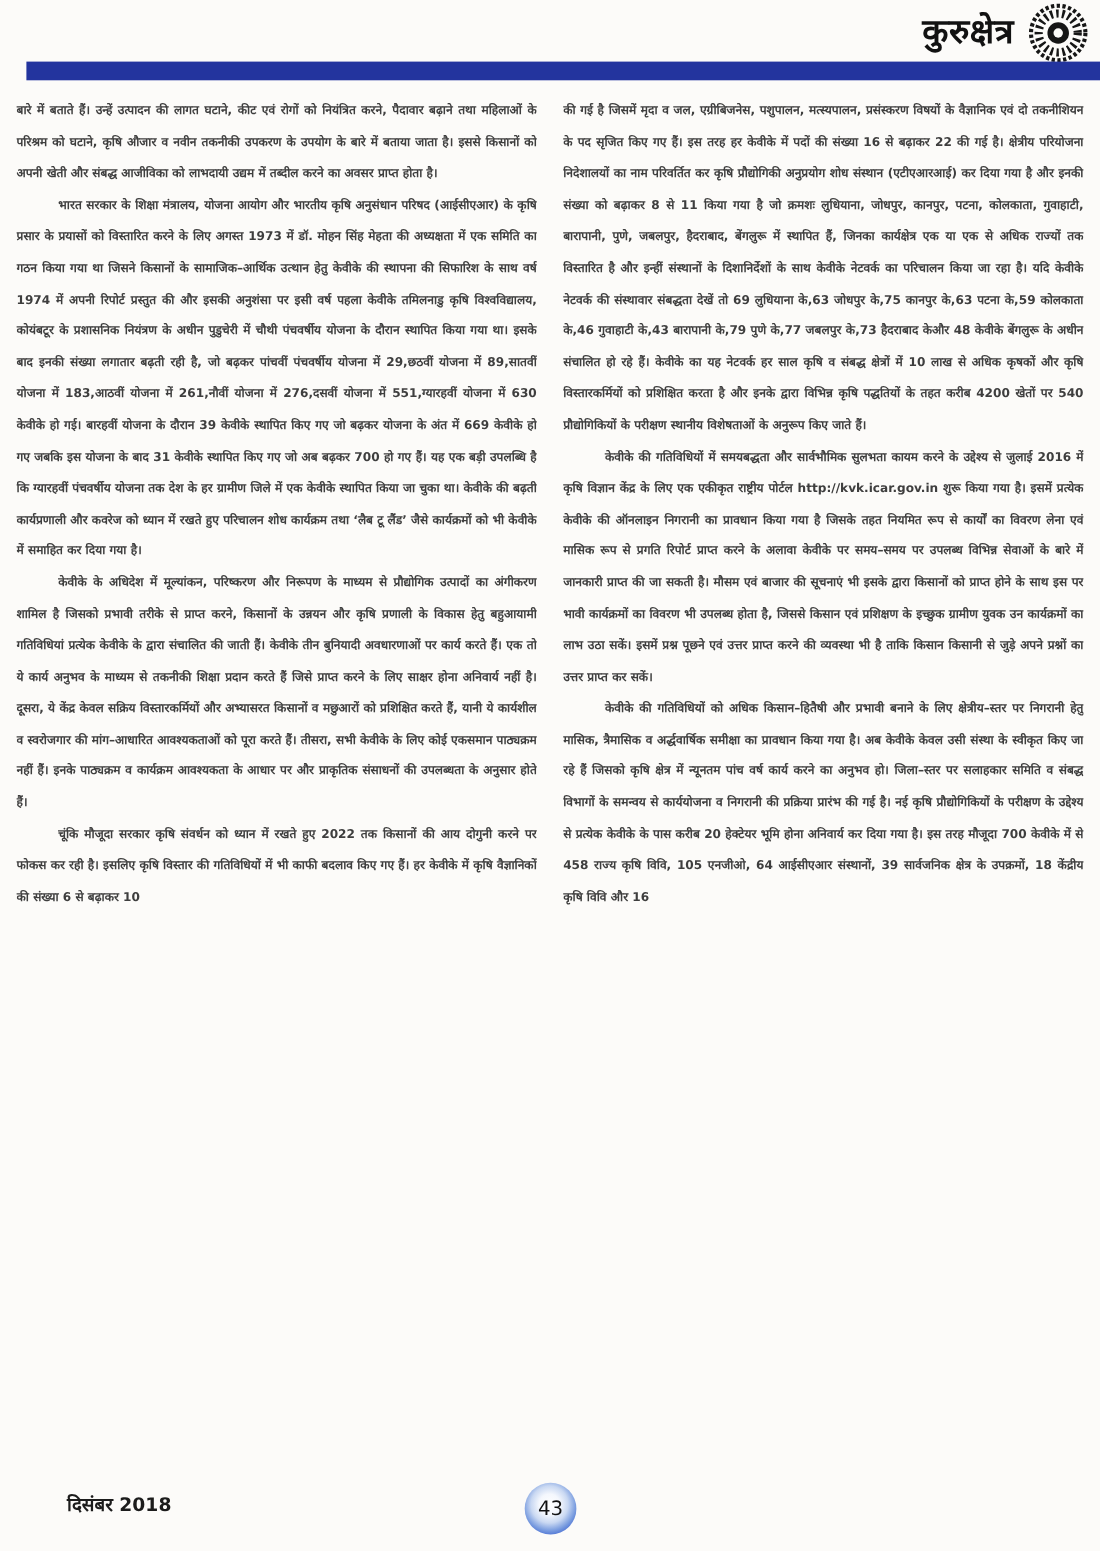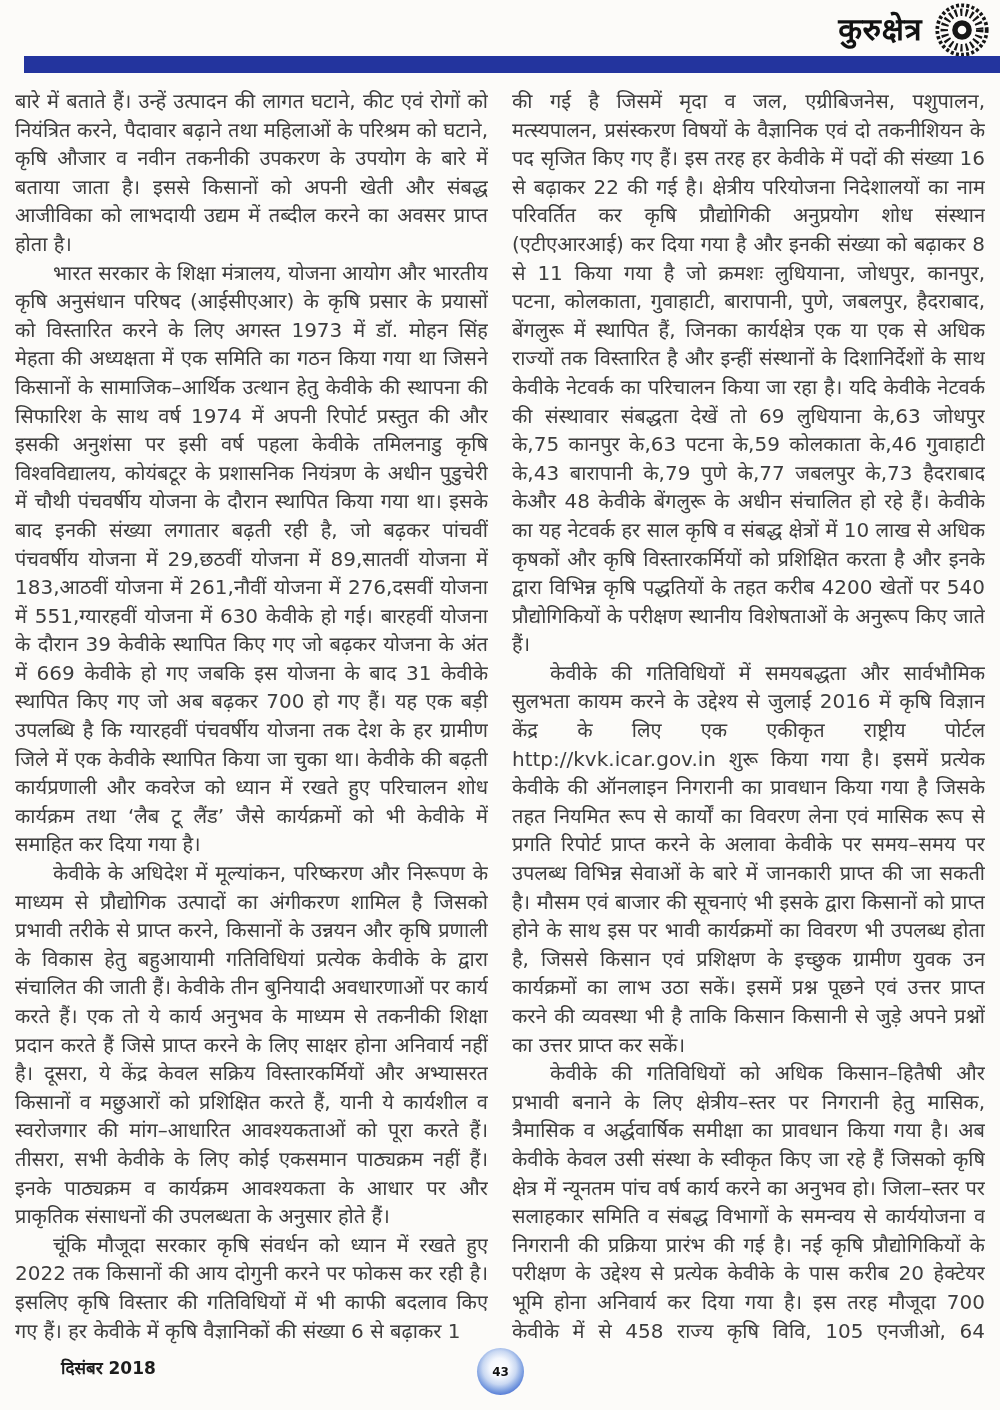--- a/index.html
+++ b/index.html
@@ -48,24 +48,25 @@
     left: 15px;
     right: 15px;
     bottom: 66px;
     display: flex;
     gap: 24px;
   }
   .col {
     flex: 1 1 0;
     overflow: hidden;
     color: #3e3e3e;
-    font-size: 20px;
+    font-size: 11px;
     line-height: 28.6px;
     text-align: justify;
     text-justify: inter-word;
+    font-weight: bold;
   }
   .para { margin: 0; }
   .para.indent { text-indent: 38px; }
   
   .footer { position: absolute; left: 0; right: 0; bottom: 0; height: 62px; }
   .issue-date {
     position: absolute;
     left: 18px;
     top: 8px;
     font-size: 17px;
@@ -80,23 +81,23 @@
     width: 47px;
     height: 47px;
     border-radius: 50%;
     background: radial-gradient(circle at 48% 42%,
       #ffffff 0%, #f4f7fd 26%, #c9d8f2 46%, #7d9fe0 64%, #3b63d0 82%, #1d3fae 100%);
     display: flex;
     align-items: center;
     justify-content: center;
   }
   .page-badge .num {
-    font-size: 12px;
+    font-size: 18px;
     color: #111;
-    font-weight: 700;
+    font-weight: 400;
   }
 </style>
 </head>
 <body>
 
 <div class="page">
 
   <header class="header">
     <span class="masthead-title">कुरुक्षेत्र</span>
     <span class="logo">
@@ -108,21 +109,21 @@
       </svg>
     </span>
     <div class="header-bar"></div>
   </header>
 
   <main class="content">
     <div class="col">
       <p class="para">बारे में बताते हैं। उन्हें उत्पादन की लागत घटाने, कीट एवं रोगों को नियंत्रित करने, पैदावार बढ़ाने तथा महिलाओं के परिश्रम को घटाने, कृषि औजार व नवीन तकनीकी उपकरण के उपयोग के बारे में बताया जाता है। इससे किसानों को अपनी खेती और संबद्ध आजीविका को लाभदायी उद्यम में तब्दील करने का अवसर प्राप्त होता है।</p>
       <p class="para indent">भारत सरकार के शिक्षा मंत्रालय, योजना आयोग और भारतीय कृषि अनुसंधान परिषद (आईसीएआर) के कृषि प्रसार के प्रयासों को विस्तारित करने के लिए अगस्त 1973 में डॉ. मोहन सिंह मेहता की अध्यक्षता में एक समिति का गठन किया गया था जिसने किसानों के सामाजिक–आर्थिक उत्थान हेतु केवीके की स्थापना की सिफारिश के साथ वर्ष 1974 में अपनी रिपोर्ट प्रस्तुत की और इसकी अनुशंसा पर इसी वर्ष पहला केवीके तमिलनाडु कृषि विश्वविद्यालय, कोयंबटूर के प्रशासनिक नियंत्रण के अधीन पुडुचेरी में चौथी पंचवर्षीय योजना के दौरान स्थापित किया गया था। इसके बाद इनकी संख्या लगातार बढ़ती रही है, जो बढ़कर पांचवीं पंचवर्षीय योजना में 29,छठवीं योजना में 89,सातवीं योजना में 183,आठवीं योजना में 261,नौवीं योजना में 276,दसवीं योजना में 551,ग्यारहवीं योजना में 630 केवीके हो गई। बारहवीं योजना के दौरान 39 केवीके स्थापित किए गए जो बढ़कर योजना के अंत में 669 केवीके हो गए जबकि इस योजना के बाद 31 केवीके स्थापित किए गए जो अब बढ़कर 700 हो गए हैं। यह एक बड़ी उपलब्धि है कि ग्यारहवीं पंचवर्षीय योजना तक देश के हर ग्रामीण जिले में एक केवीके स्थापित किया जा चुका था। केवीके की बढ़ती कार्यप्रणाली और कवरेज को ध्यान में रखते हुए परिचालन शोध कार्यक्रम तथा ‘लैब टू लैंड’ जैसे कार्यक्रमों को भी केवीके में समाहित कर दिया गया है।</p>
       <p class="para indent">केवीके के अधिदेश में मूल्यांकन, परिष्करण और निरूपण के माध्यम से प्रौद्योगिक उत्पादों का अंगीकरण शामिल है जिसको प्रभावी तरीके से प्राप्त करने, किसानों के उन्नयन और कृषि प्रणाली के विकास हेतु बहुआयामी गतिविधियां प्रत्येक केवीके के द्वारा संचालित की जाती हैं। केवीके तीन बुनियादी अवधारणाओं पर कार्य करते हैं। एक तो ये कार्य अनुभव के माध्यम से तकनीकी शिक्षा प्रदान करते हैं जिसे प्राप्त करने के लिए साक्षर होना अनिवार्य नहीं है। दूसरा, ये केंद्र केवल सक्रिय विस्तारकर्मियों और अभ्यासरत किसानों व मछुआरों को प्रशिक्षित करते हैं, यानी ये कार्यशील व स्वरोजगार की मांग–आधारित आवश्यकताओं को पूरा करते हैं। तीसरा, सभी केवीके के लिए कोई एकसमान पाठ्यक्रम नहीं हैं। इनके पाठ्यक्रम व कार्यक्रम आवश्यकता के आधार पर और प्राकृतिक संसाधनों की उपलब्धता के अनुसार होते हैं।</p>
-      <p class="para indent">चूंकि मौजूदा सरकार कृषि संवर्धन को ध्यान में रखते हुए 2022 तक किसानों की आय दोगुनी करने पर फोकस कर रही है। इसलिए कृषि विस्तार की गतिविधियों में भी काफी बदलाव किए गए हैं। हर केवीके में कृषि वैज्ञानिकों की संख्या 6 से बढ़ाकर 1</p>
+      <p class="para indent">चूंकि मौजूदा सरकार कृषि संवर्धन को ध्यान में रखते हुए 2022 तक किसानों की आय दोगुनी करने पर फोकस कर रही है। इसलिए कृषि विस्तार की गतिविधियों में भी काफी बदलाव किए गए हैं। हर केवीके में कृषि वैज्ञानिकों की संख्या 6 से बढ़ाकर 10</p>
     </div>
     <div class="col">
       <p class="para">की गई है जिसमें मृदा व जल, एग्रीबिजनेस, पशुपालन, मत्स्यपालन, प्रसंस्करण विषयों के वैज्ञानिक एवं दो तकनीशियन के पद सृजित किए गए हैं। इस तरह हर केवीके में पदों की संख्या 16 से बढ़ाकर 22 की गई है। क्षेत्रीय परियोजना निदेशालयों का नाम परिवर्तित कर कृषि प्रौद्योगिकी अनुप्रयोग शोध संस्थान (एटीएआरआई) कर दिया गया है और इनकी संख्या को बढ़ाकर 8 से 11 किया गया है जो क्रमशः लुधियाना, जोधपुर, कानपुर, पटना, कोलकाता, गुवाहाटी, बारापानी, पुणे, जबलपुर, हैदराबाद, बेंगलुरू में स्थापित हैं, जिनका कार्यक्षेत्र एक या एक से अधिक राज्यों तक विस्तारित है और इन्हीं संस्थानों के दिशानिर्देशों के साथ केवीके नेटवर्क का परिचालन किया जा रहा है। यदि केवीके नेटवर्क की संस्थावार संबद्धता देखें तो 69 लुधियाना के,63 जोधपुर के,75 कानपुर के,63 पटना के,59 कोलकाता के,46 गुवाहाटी के,43 बारापानी के,79 पुणे के,77 जबलपुर के,73 हैदराबाद केऔर 48 केवीके बेंगलुरू के अधीन संचालित हो रहे हैं। केवीके का यह नेटवर्क हर साल कृषि व संबद्ध क्षेत्रों में 10 लाख से अधिक कृषकों और कृषि विस्तारकर्मियों को प्रशिक्षित करता है और इनके द्वारा विभिन्न कृषि पद्धतियों के तहत करीब 4200 खेतों पर 540 प्रौद्योगिकियों के परीक्षण स्थानीय विशेषताओं के अनुरूप किए जाते हैं।</p>
       <p class="para indent">केवीके की गतिविधियों में समयबद्धता और सार्वभौमिक सुलभता कायम करने के उद्देश्य से जुलाई 2016 में कृषि विज्ञान केंद्र के लिए एक एकीकृत राष्ट्रीय पोर्टल http://kvk.icar.gov.in शुरू किया गया है। इसमें प्रत्येक केवीके की ऑनलाइन निगरानी का प्रावधान किया गया है जिसके तहत नियमित रूप से कार्यों का विवरण लेना एवं मासिक रूप से प्रगति रिपोर्ट प्राप्त करने के अलावा केवीके पर समय–समय पर उपलब्ध विभिन्न सेवाओं के बारे में जानकारी प्राप्त की जा सकती है। मौसम एवं बाजार की सूचनाएं भी इसके द्वारा किसानों को प्राप्त होने के साथ इस पर भावी कार्यक्रमों का विवरण भी उपलब्ध होता है, जिससे किसान एवं प्रशिक्षण के इच्छुक ग्रामीण युवक उन कार्यक्रमों का लाभ उठा सकें। इसमें प्रश्न पूछने एवं उत्तर प्राप्त करने की व्यवस्था भी है ताकि किसान किसानी से जुड़े अपने प्रश्नों का उत्तर प्राप्त कर सकें।</p>
       <p class="para indent">केवीके की गतिविधियों को अधिक किसान–हितैषी और प्रभावी बनाने के लिए क्षेत्रीय–स्तर पर निगरानी हेतु मासिक, त्रैमासिक व अर्द्धवार्षिक समीक्षा का प्रावधान किया गया है। अब केवीके केवल उसी संस्था के स्वीकृत किए जा रहे हैं जिसको कृषि क्षेत्र में न्यूनतम पांच वर्ष कार्य करने का अनुभव हो। जिला–स्तर पर सलाहकार समिति व संबद्ध विभागों के समन्वय से कार्ययोजना व निगरानी की प्रक्रिया प्रारंभ की गई है। नई कृषि प्रौद्योगिकियों के परीक्षण के उद्देश्य से प्रत्येक केवीके के पास करीब 20 हेक्टेयर भूमि होना अनिवार्य कर दिया गया है। इस तरह मौजूदा 700 केवीके में से 458 राज्य कृषि विवि, 105 एनजीओ, 64 आईसीएआर संस्थानों, 39 सार्वजनिक क्षेत्र के उपक्रमों, 18 केंद्रीय कृषि विवि और 16</p>
     </div>
   </main>
 
   <footer class="footer">
     <span class="issue-date">दिसंबर 2018</span>

